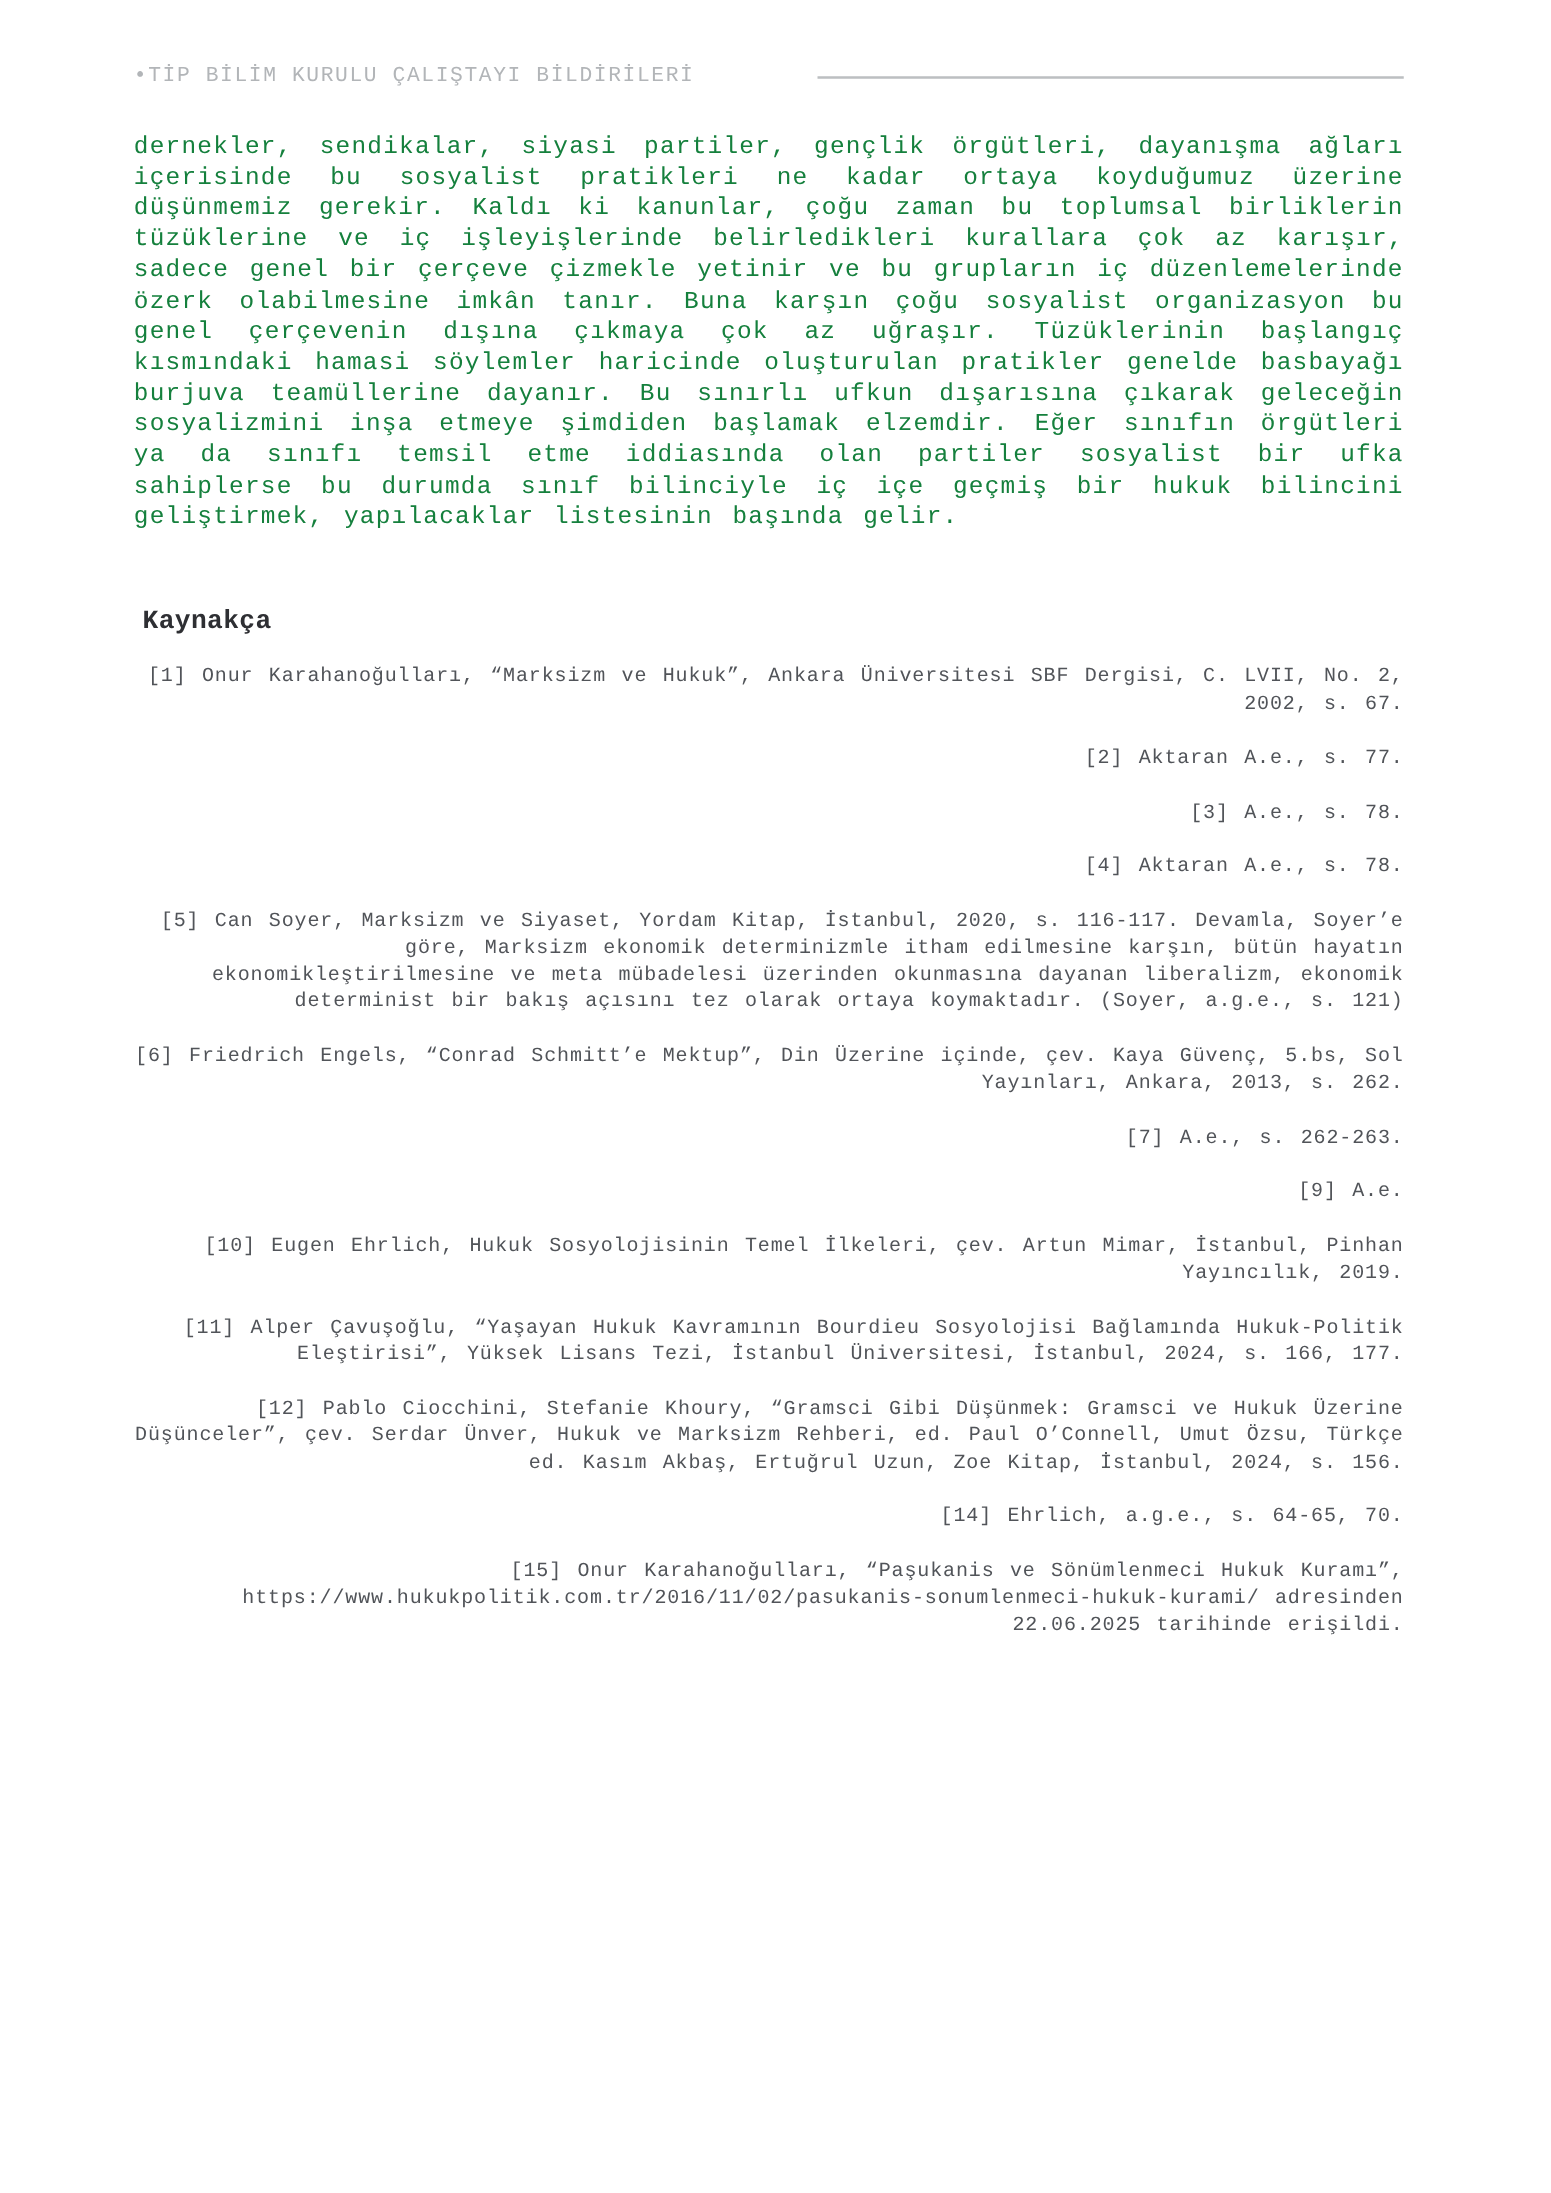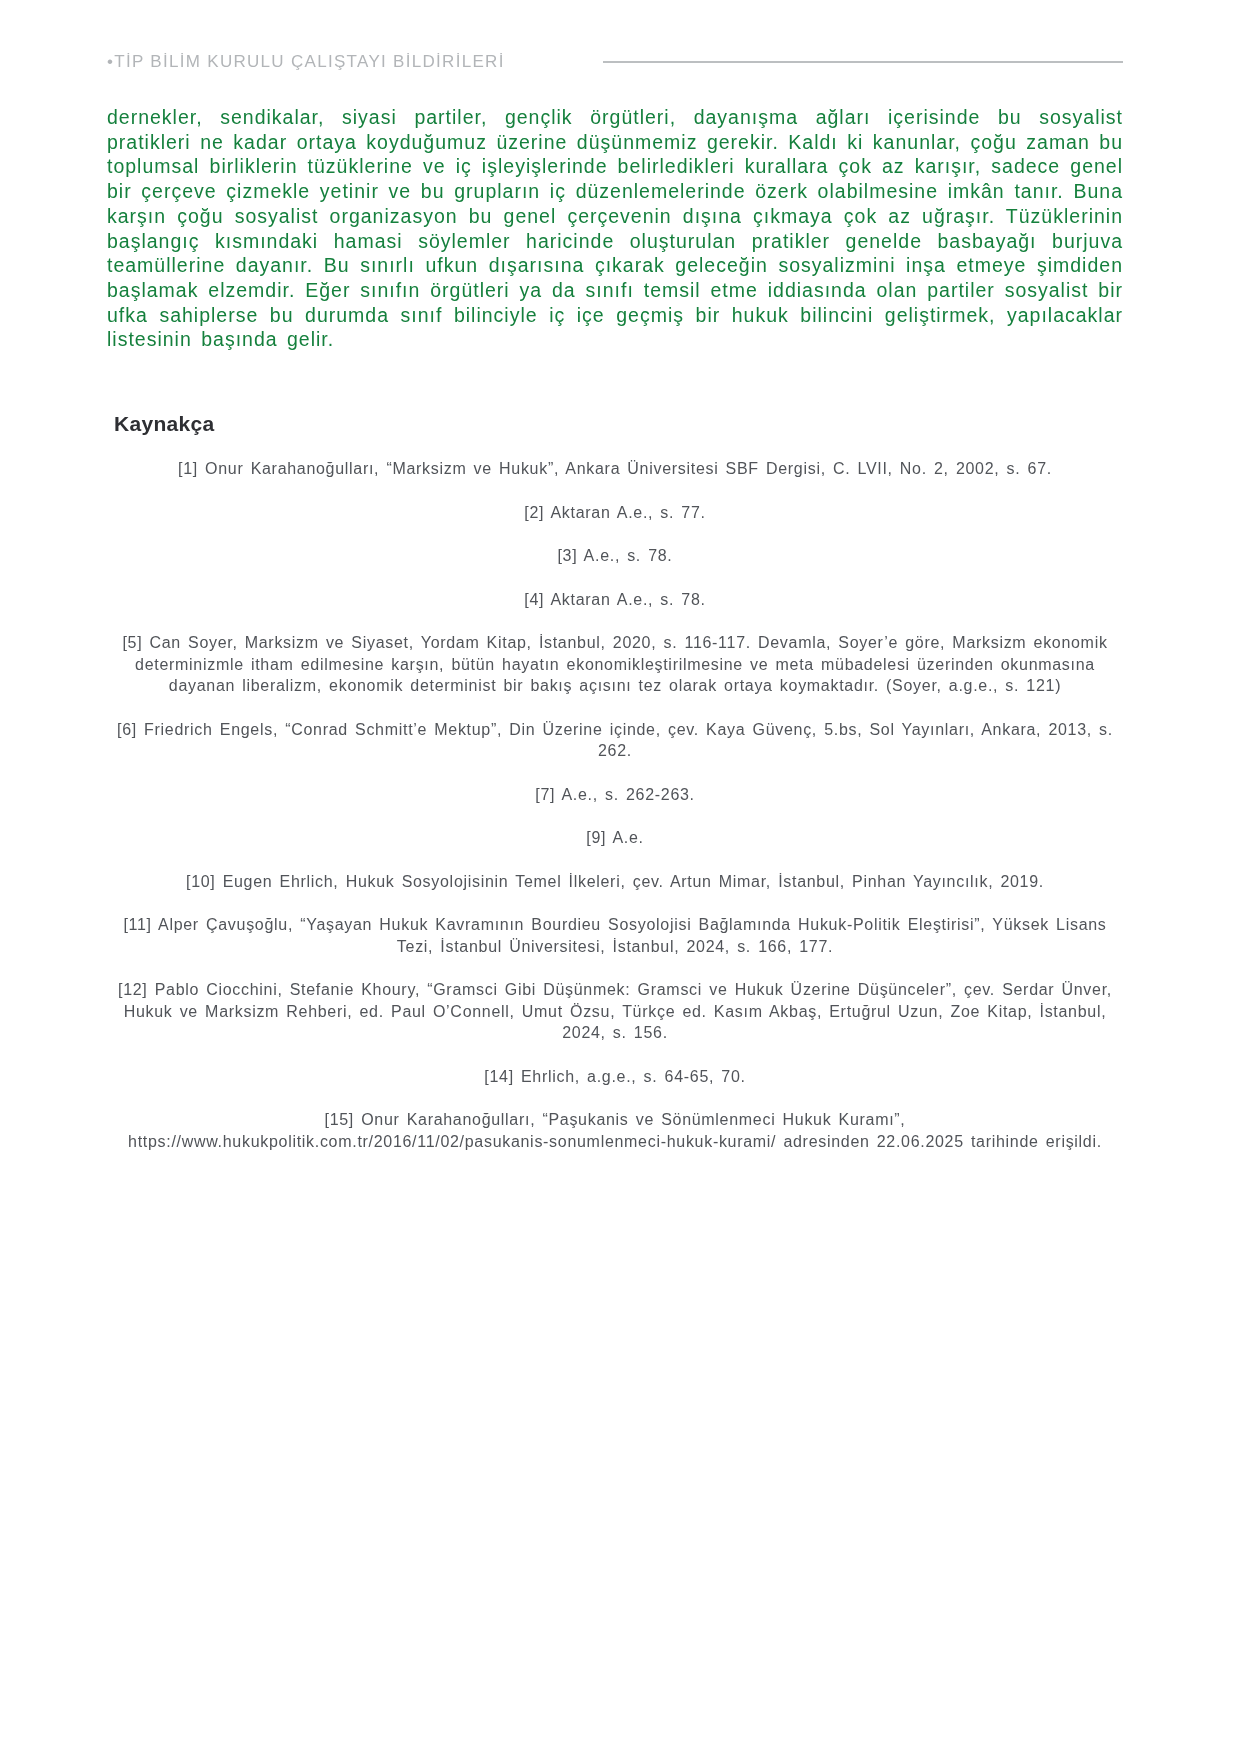--- a/index.html
+++ b/index.html
@@ -2,21 +2,21 @@
 <html lang="tr"><head>
 <meta charset="utf-8">
 <style>
   * { margin: 0; padding: 0; box-sizing: border-box; }
   html, body { background: #ffffff; }
   .page {
     position: relative;
     width: 1241px;
     height: 1342px;
     background: #ffffff;
-    font-family: Liberation Sans, sans-serif;
+    font-family: Liberation Mono, monospace;
     overflow: hidden;
   }
   .content {
     padding: 0 118px 0 107px;
   }
   
   .running-header {
     display: flex;
     align-items: center;
     padding-top: 52px;
@@ -58,21 +58,21 @@
     margin-top: 22px;
   }
   .reference-item {
     font-size: 16px;
     line-height: 21.5px;
     letter-spacing: 0.7px;
     word-spacing: 2px;
     color: #515459;
     margin-bottom: 22px;
     white-space: pre-wrap;
-    text-align: center;
+    text-align: right;
   }
   
   .page-footer {
     position: absolute;
     left: 118px;
     right: 120px;
     top: 1685px;
     display: flex;
     align-items: center;
   }

